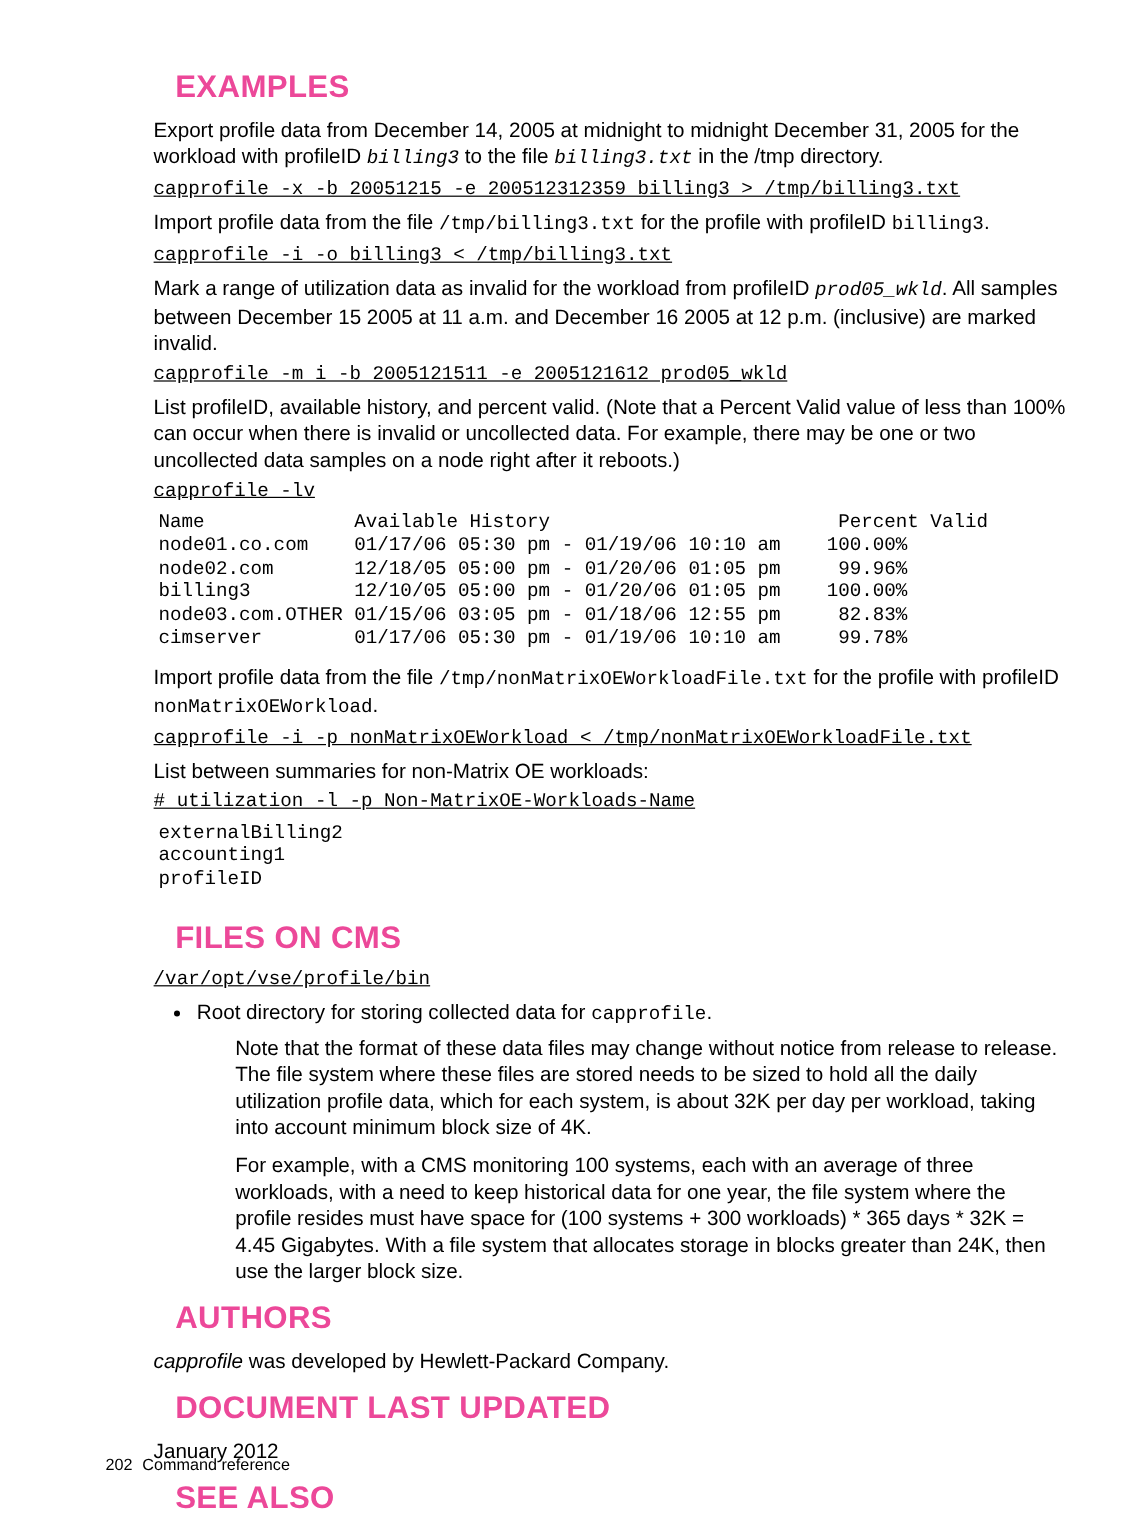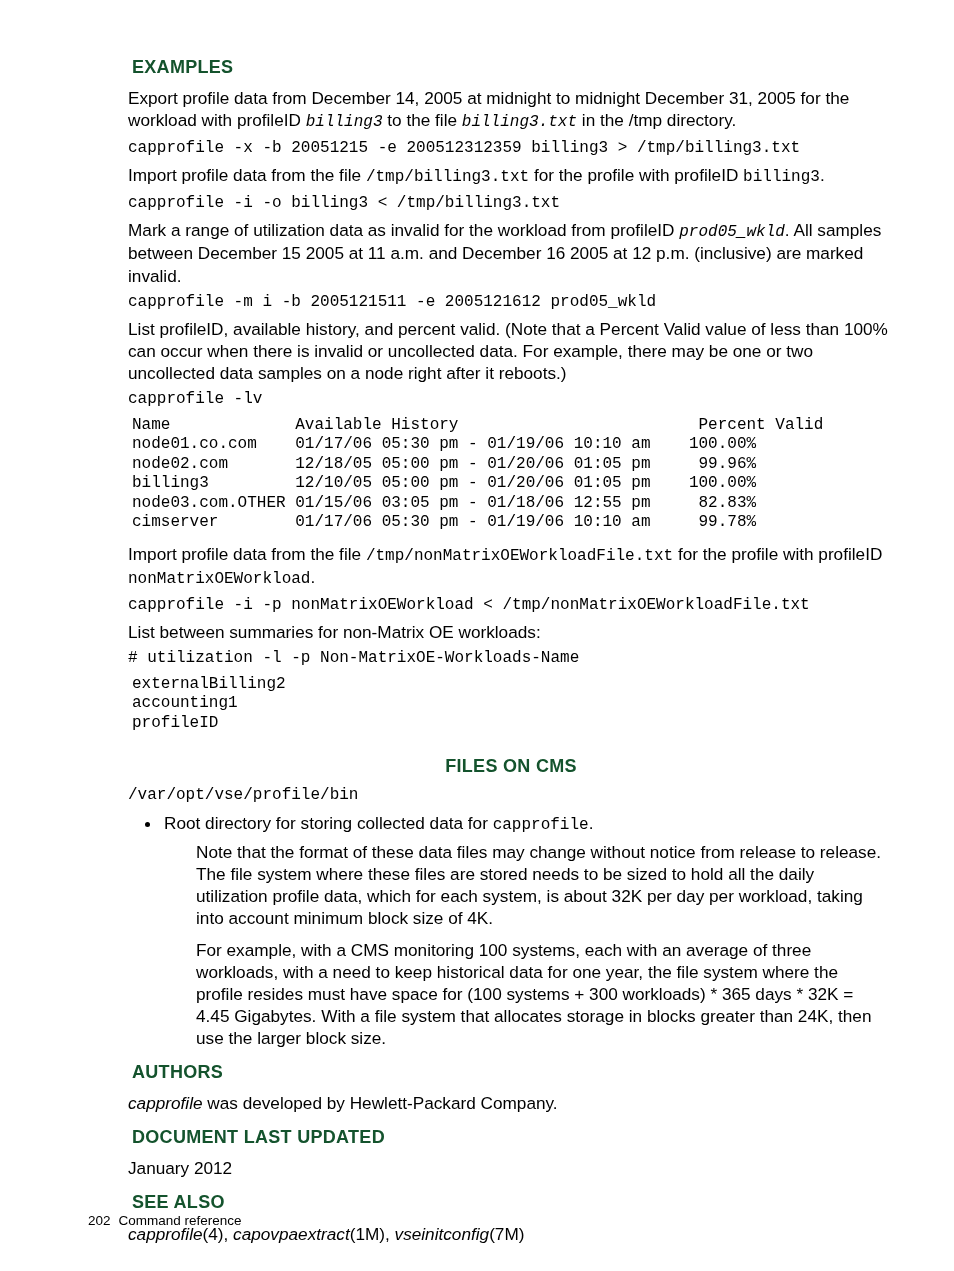--- a/index.html
+++ b/index.html
@@ -14,37 +14,38 @@
     position: relative;
     box-sizing: border-box;
     padding: 56px 64px 0 128px;
     font-size: 17.2px;
     line-height: 1.28;
   }
   h2.sec {
     font-family: "Arial Narrow", "Helvetica Neue", Arial, sans-serif;
     font-stretch: condensed;
     font-weight: 800;
-    color: #14532d;
-    font-size: 18px;
+    color: #ec4899;
+    font-size: 26px;
     letter-spacing: 0.3px;
-    margin: 0 0 8px 4px;
+    margin: 0 0 8px 18px;
   }
-  h2.sec.gap-top { margin-top: 22px; text-align: center; }
+  h2.sec.gap-top { margin-top: 22px; }
   h2.sec.gap-top-sm { margin-top: 12px; }
   p { margin: 0 0 6px 0; }
   .mono, code, pre {
     font-family: "Courier New", Courier, monospace;
     font-size: 16px;
   }
   .mono-italic { font-family: "Courier New", Courier, monospace; font-style: italic; font-size: 16px; }
   pre.code {
     white-space: pre;
     margin: 2px 0 6px 0;
     line-height: 1.22;
+    text-decoration: underline;
   }
   pre.block {
     white-space: pre;
     margin: 2px 0 10px 4px;
     line-height: 1.22;
   }
   ul.bullet {
     list-style: disc;
     margin: 4px 4px 0 0;
     padding-left: 34px;

